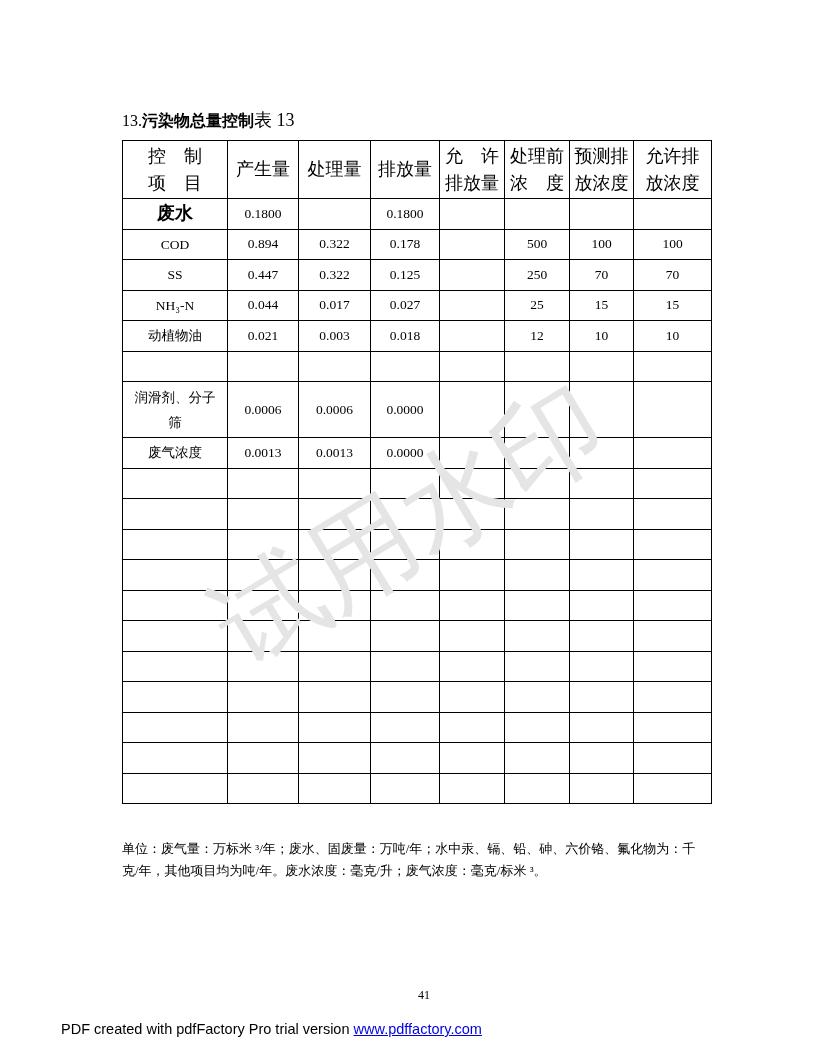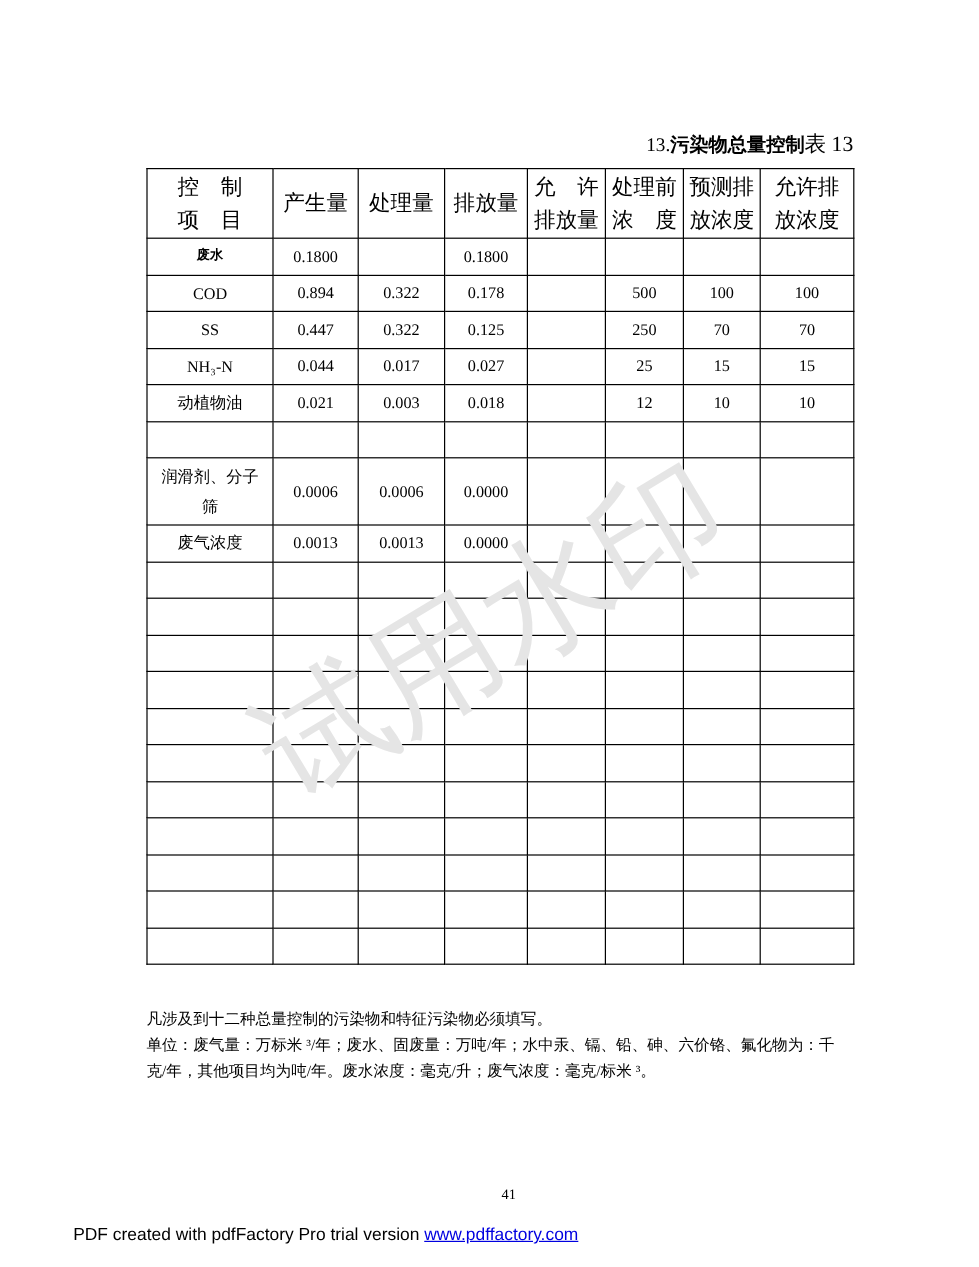--- a/index.html
+++ b/index.html
@@ -18,21 +18,21 @@
 
   .content {
     position: absolute;
     left: 122px;
     top: 110px;
     width: 589px;
   }
 
   .heading-row {
     display: flex;
-    justify-content: flex-end;
+    justify-content: flex-start;
     align-items: flex-end;
     margin-bottom: 8px;
     height: 22px;
   }
   .section-heading { font-size: 16px; white-space: nowrap; }
   .section-number { font-weight: normal; }
   .section-title  { font-weight: bold; }
   .table-label    { font-size: 18px; font-weight: normal; }
 
   table.pollutant-table {
@@ -51,21 +51,21 @@
   }
   .pollutant-table thead th {
     height: 57px;
     font-weight: normal;
     font-size: 18px;
   }
   .th-line { line-height: 27px; }
   .pollutant-table tbody td { height: 29.5px; font-size: 13.5px; }
   .pollutant-table tbody tr.tall td { height: 55px; }
   td.row-label { font-size: 14px; padding: 0 6px; line-height: 25px; }
-  td.row-label.bold { font-weight: bold; font-size: 11px; }
+  td.row-label.bold { font-weight: bold; font-size: 18px; }
   td.num { font-size: 13.5px; }
 
   .watermark {
     position: absolute;
     left: 224px;
     top: 581px;
     height: 110px;
     line-height: 110px;
     font-size: 108px;
     font-family: "Liberation Sans", sans-serif;
@@ -355,20 +355,19 @@
           <td class="num"></td>
           <td class="num"></td>
           <td class="num"></td>
           <td class="num"></td>
         </tr>
       </tbody>
   </table>
 </div>
 
 <div class="notes">
-  <div class="note-line">凡涉及到十二种总量控制的污染物和特征污染物必须填写。</div>
   <div class="note-line">单位：废气量：万标米 ³/年；废水、固废量：万吨/年；水中汞、镉、铅、砷、六价铬、氟化物为：千</div>
   <div class="note-line">克/年，其他项目均为吨/年。废水浓度：毫克/升；废气浓度：毫克/标米 ³。</div>
 </div>
 
 <div class="page-number">41</div>
 
 <div class="footer"><span>PDF created with pdfFactory Pro trial version </span><a class="pdf-link">www.pdffactory.com</a></div>
 
 </body></html>

